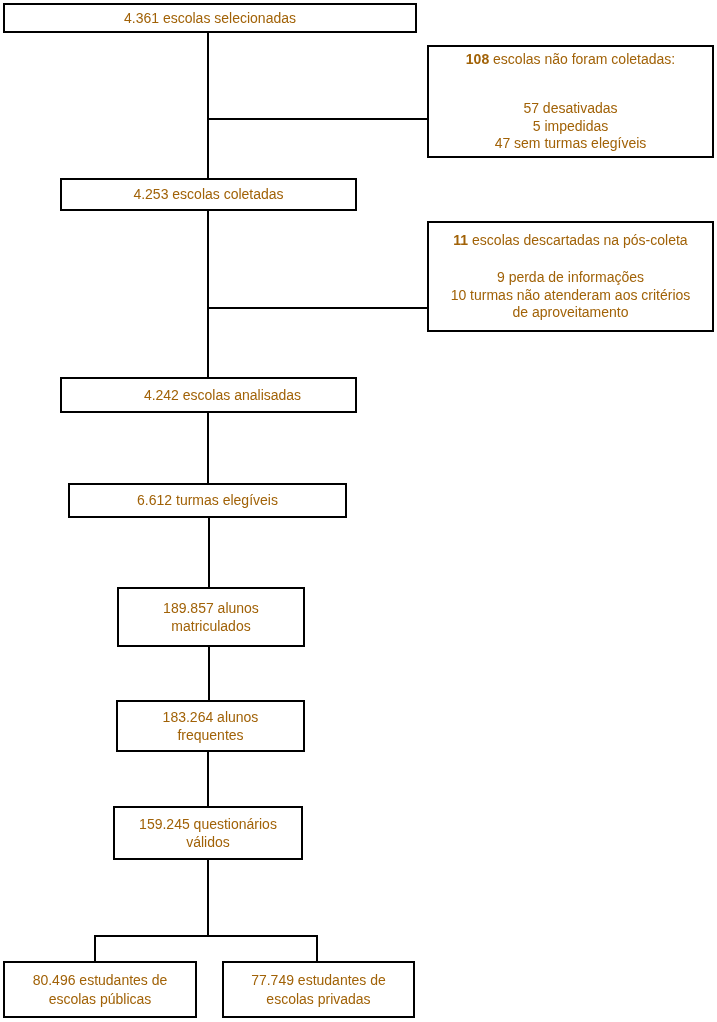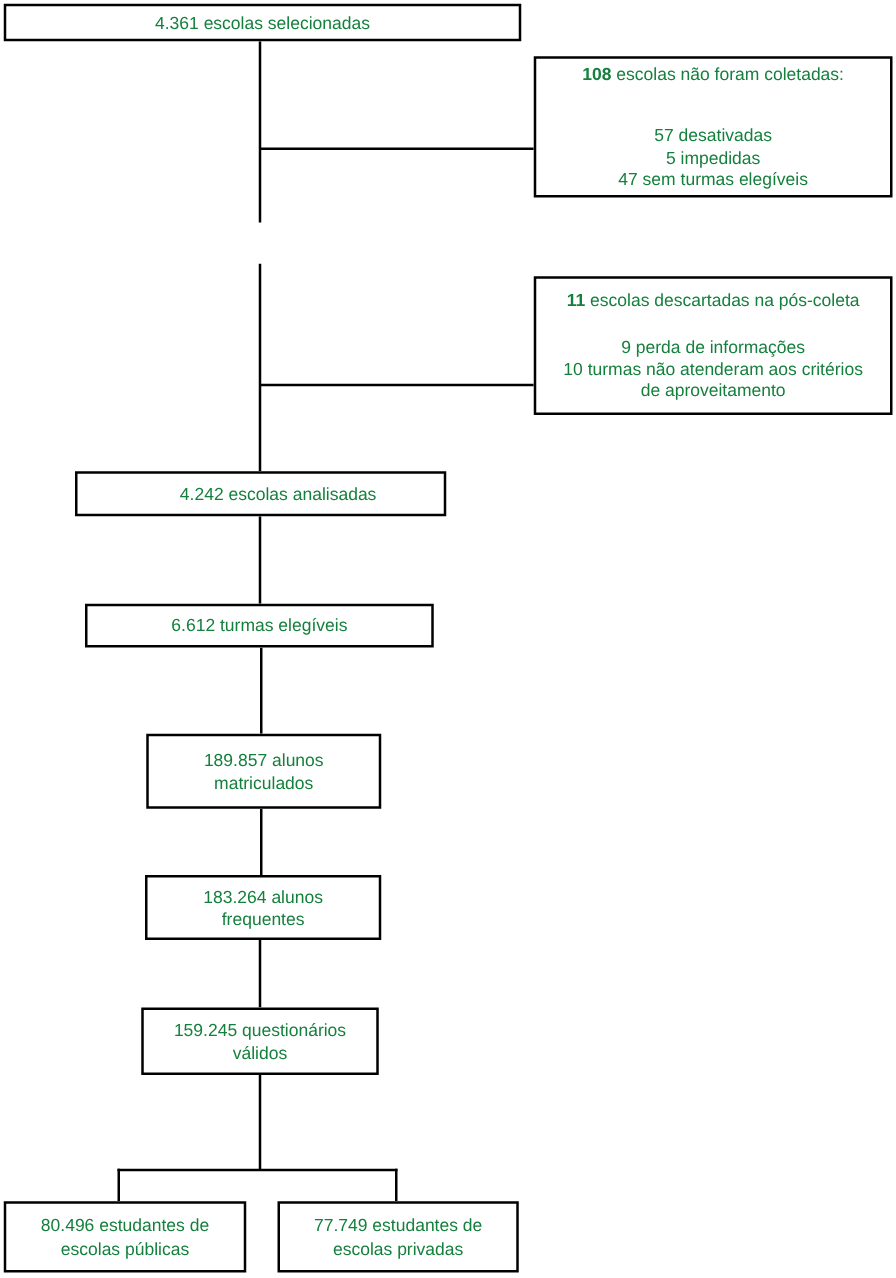--- a/index.html
+++ b/index.html
@@ -6,21 +6,21 @@
     margin: 0;
     padding: 0;
     background: #ffffff;
   }
   .canvas {
     position: relative;
     width: 717px;
     height: 1022px;
     background: #ffffff;
     font-family: "Liberation Sans", "DejaVu Sans", sans-serif;
-    color: #15803d;
+    color: #a16207;
     overflow: hidden;
   }
   .node {
     position: absolute;
     box-sizing: border-box;
     border: 2px solid #000000;
     background: #ffffff;
     display: flex;
     align-items: center;
     justify-content: center;
@@ -94,20 +94,23 @@
   <div class="connector" id="conn-v6"></div>
   <div class="connector" id="conn-v7"></div>
   <div class="connector" id="conn-h3"></div>
   <div class="connector" id="conn-v8"></div>
   <div class="connector" id="conn-v9"></div>
 
   <div class="node" id="node-a">
     <span class="label">4.361 escolas selecionadas</span>
   </div>
 
+  <div class="node" id="node-b">
+    <span class="label">4.253 escolas coletadas</span>
+  </div>
 
   <div class="node" id="node-c">
     <span class="label">4.242 escolas analisadas</span>
   </div>
 
   <div class="node" id="node-d">
     <span class="label">6.612 turmas elegíveis</span>
   </div>
 
   <div class="node" id="node-e">

